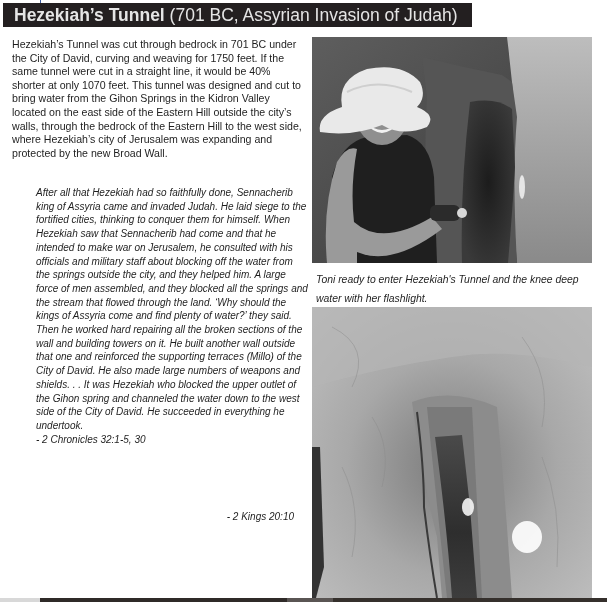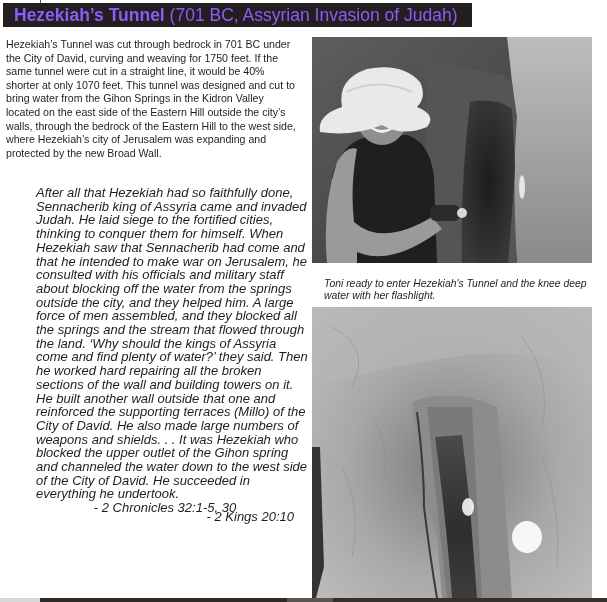--- a/index.html
+++ b/index.html
@@ -3,49 +3,49 @@
 <meta charset="utf-8">
 <style>
   html, body { margin: 0; padding: 0; }
   body {
     width: 607px; height: 602px; overflow: hidden; background: #ffffff;
     position: relative; font-family: "Liberation Sans", sans-serif; color: #1e1e1e;
   }
   .cursor-mark { position: absolute; left: 40px; top: 0; width: 1px; height: 3px; background: #3a5aa0; }
   .title-bar {
     position: absolute; left: 3px; top: 3px; width: 469px; height: 24px;
-    background: #231f20; color: #8b5cf6; white-space: nowrap;
+    background: #231f20; color: #e5e5e5; white-space: nowrap;
     font-size: 17.5px; line-height: 24px; padding-left: 11px; box-sizing: border-box;
   }
   .title-bar .bold { font-weight: bold; }
   .title-bar .sub { font-weight: normal; }
 
   .intro {
-    position: absolute; left: 6px; top: 38px; width: 290px;
+    position: absolute; left: 12px; top: 38px; width: 290px;
     font-size: 10.6px; line-height: 13.6px; margin: 0;
   }
   .quote {
     position: absolute; left: 36px; width: 272px;
-    font-size: 13px; line-height: 13.7px; font-style: italic; margin: 0;
+    font-size: 10px; line-height: 13.7px; font-style: italic; margin: 0;
   }
   .quote-1 { top: 186px; }
   .quote-2 { top: 510px; }
-  .cite-line { display: block; text-align: center; padding-right: 14px; }
+  .cite-line { display: block; text-align: left; padding-right: 14px; }
   .cite-inline { float: right; padding-right: 14px; }
 
   .photo {
     position: absolute; left: 312px; width: 280px; overflow: hidden;
   }
   .photo-1 { top: 37px; height: 226px; }
   .photo-2 { top: 307px; height: 291px; }
   .photo svg { display: block; width: 100%; height: 100%; }
 
   .caption {
     position: absolute; left: 312px; top: 266px; width: 280px;
-    font-size: 10.4px; line-height: 12px; font-style: italic; margin: 12px;
+    font-size: 10.4px; line-height: 19px; font-style: italic; margin: 4px;
   }
 
   .bottom-bar { position: absolute; left: 0; top: 598px; width: 607px; height: 4px; }
   .bottom-bar .seg-a { position: absolute; left: 0; top: 0; width: 40px; height: 4px; background: #d8d8d8; }
   .bottom-bar .seg-b { position: absolute; left: 40px; top: 0; width: 247px; height: 4px; background: #2f2a28; }
   .bottom-bar .seg-c { position: absolute; left: 287px; top: 0; width: 46px; height: 4px; background: #5a5553; }
   .bottom-bar .seg-d { position: absolute; left: 333px; top: 0; width: 274px; height: 4px; background: #35302c; }
 </style>
 </head>
 <body>

